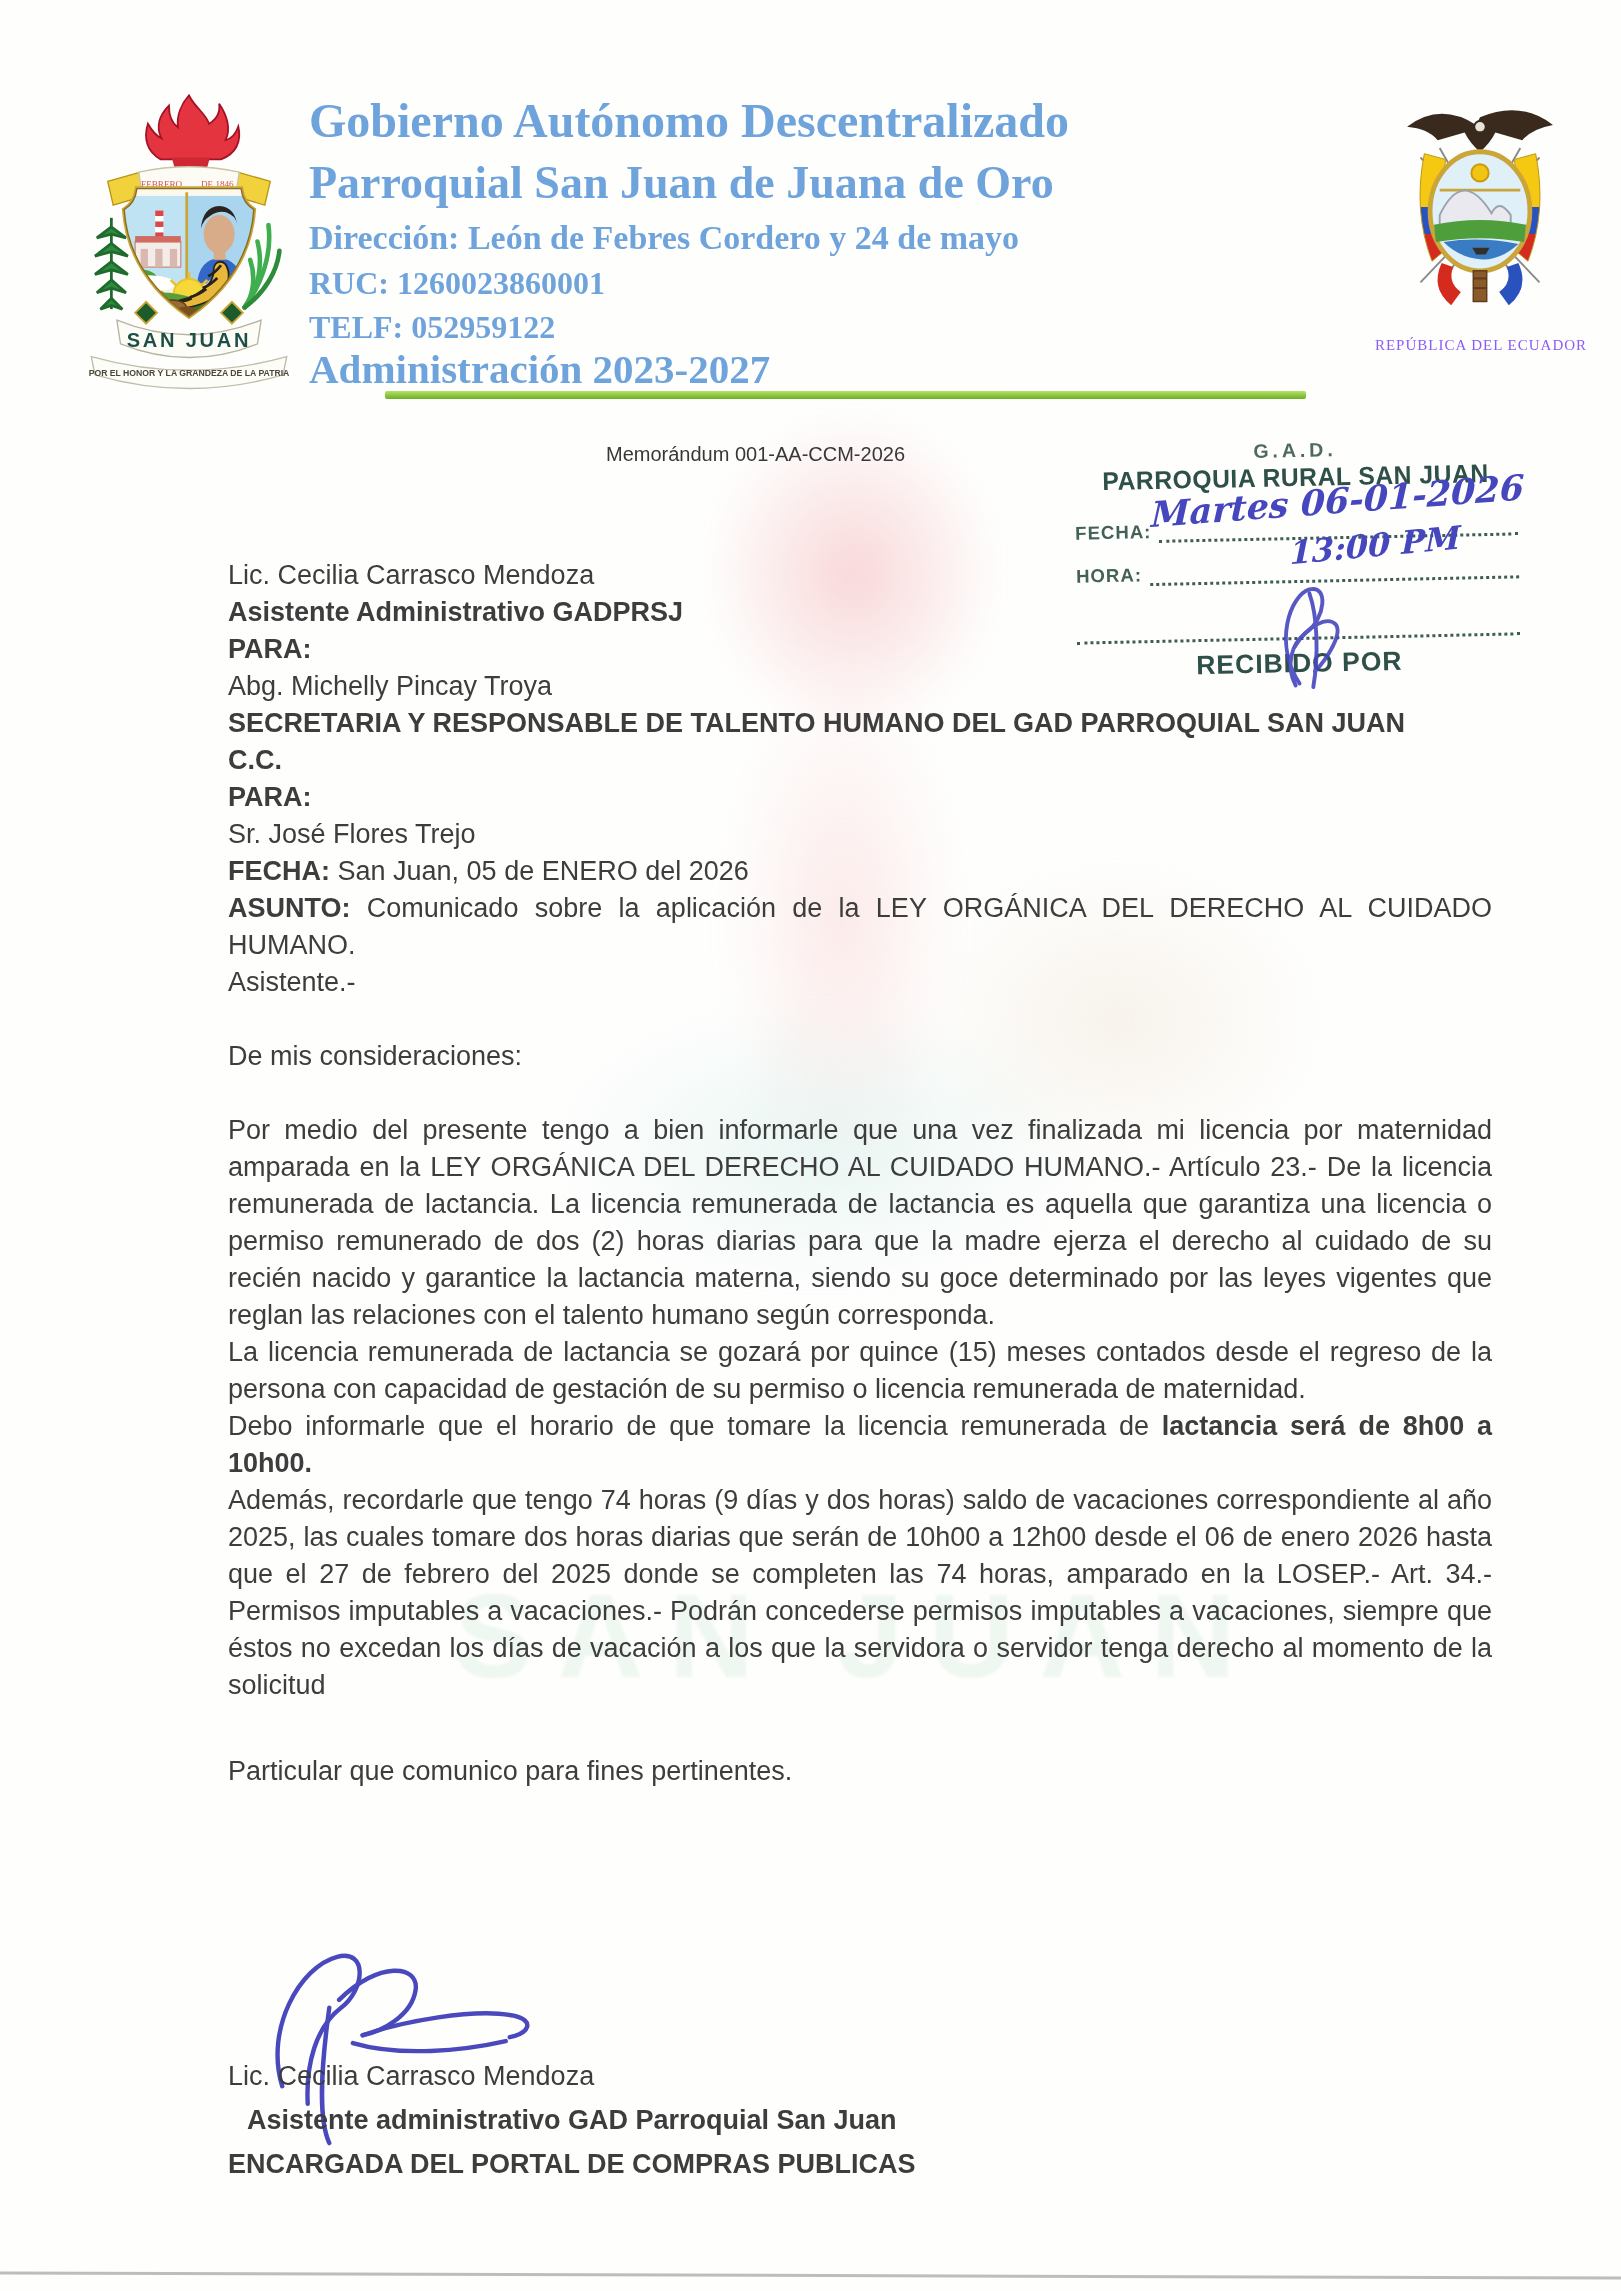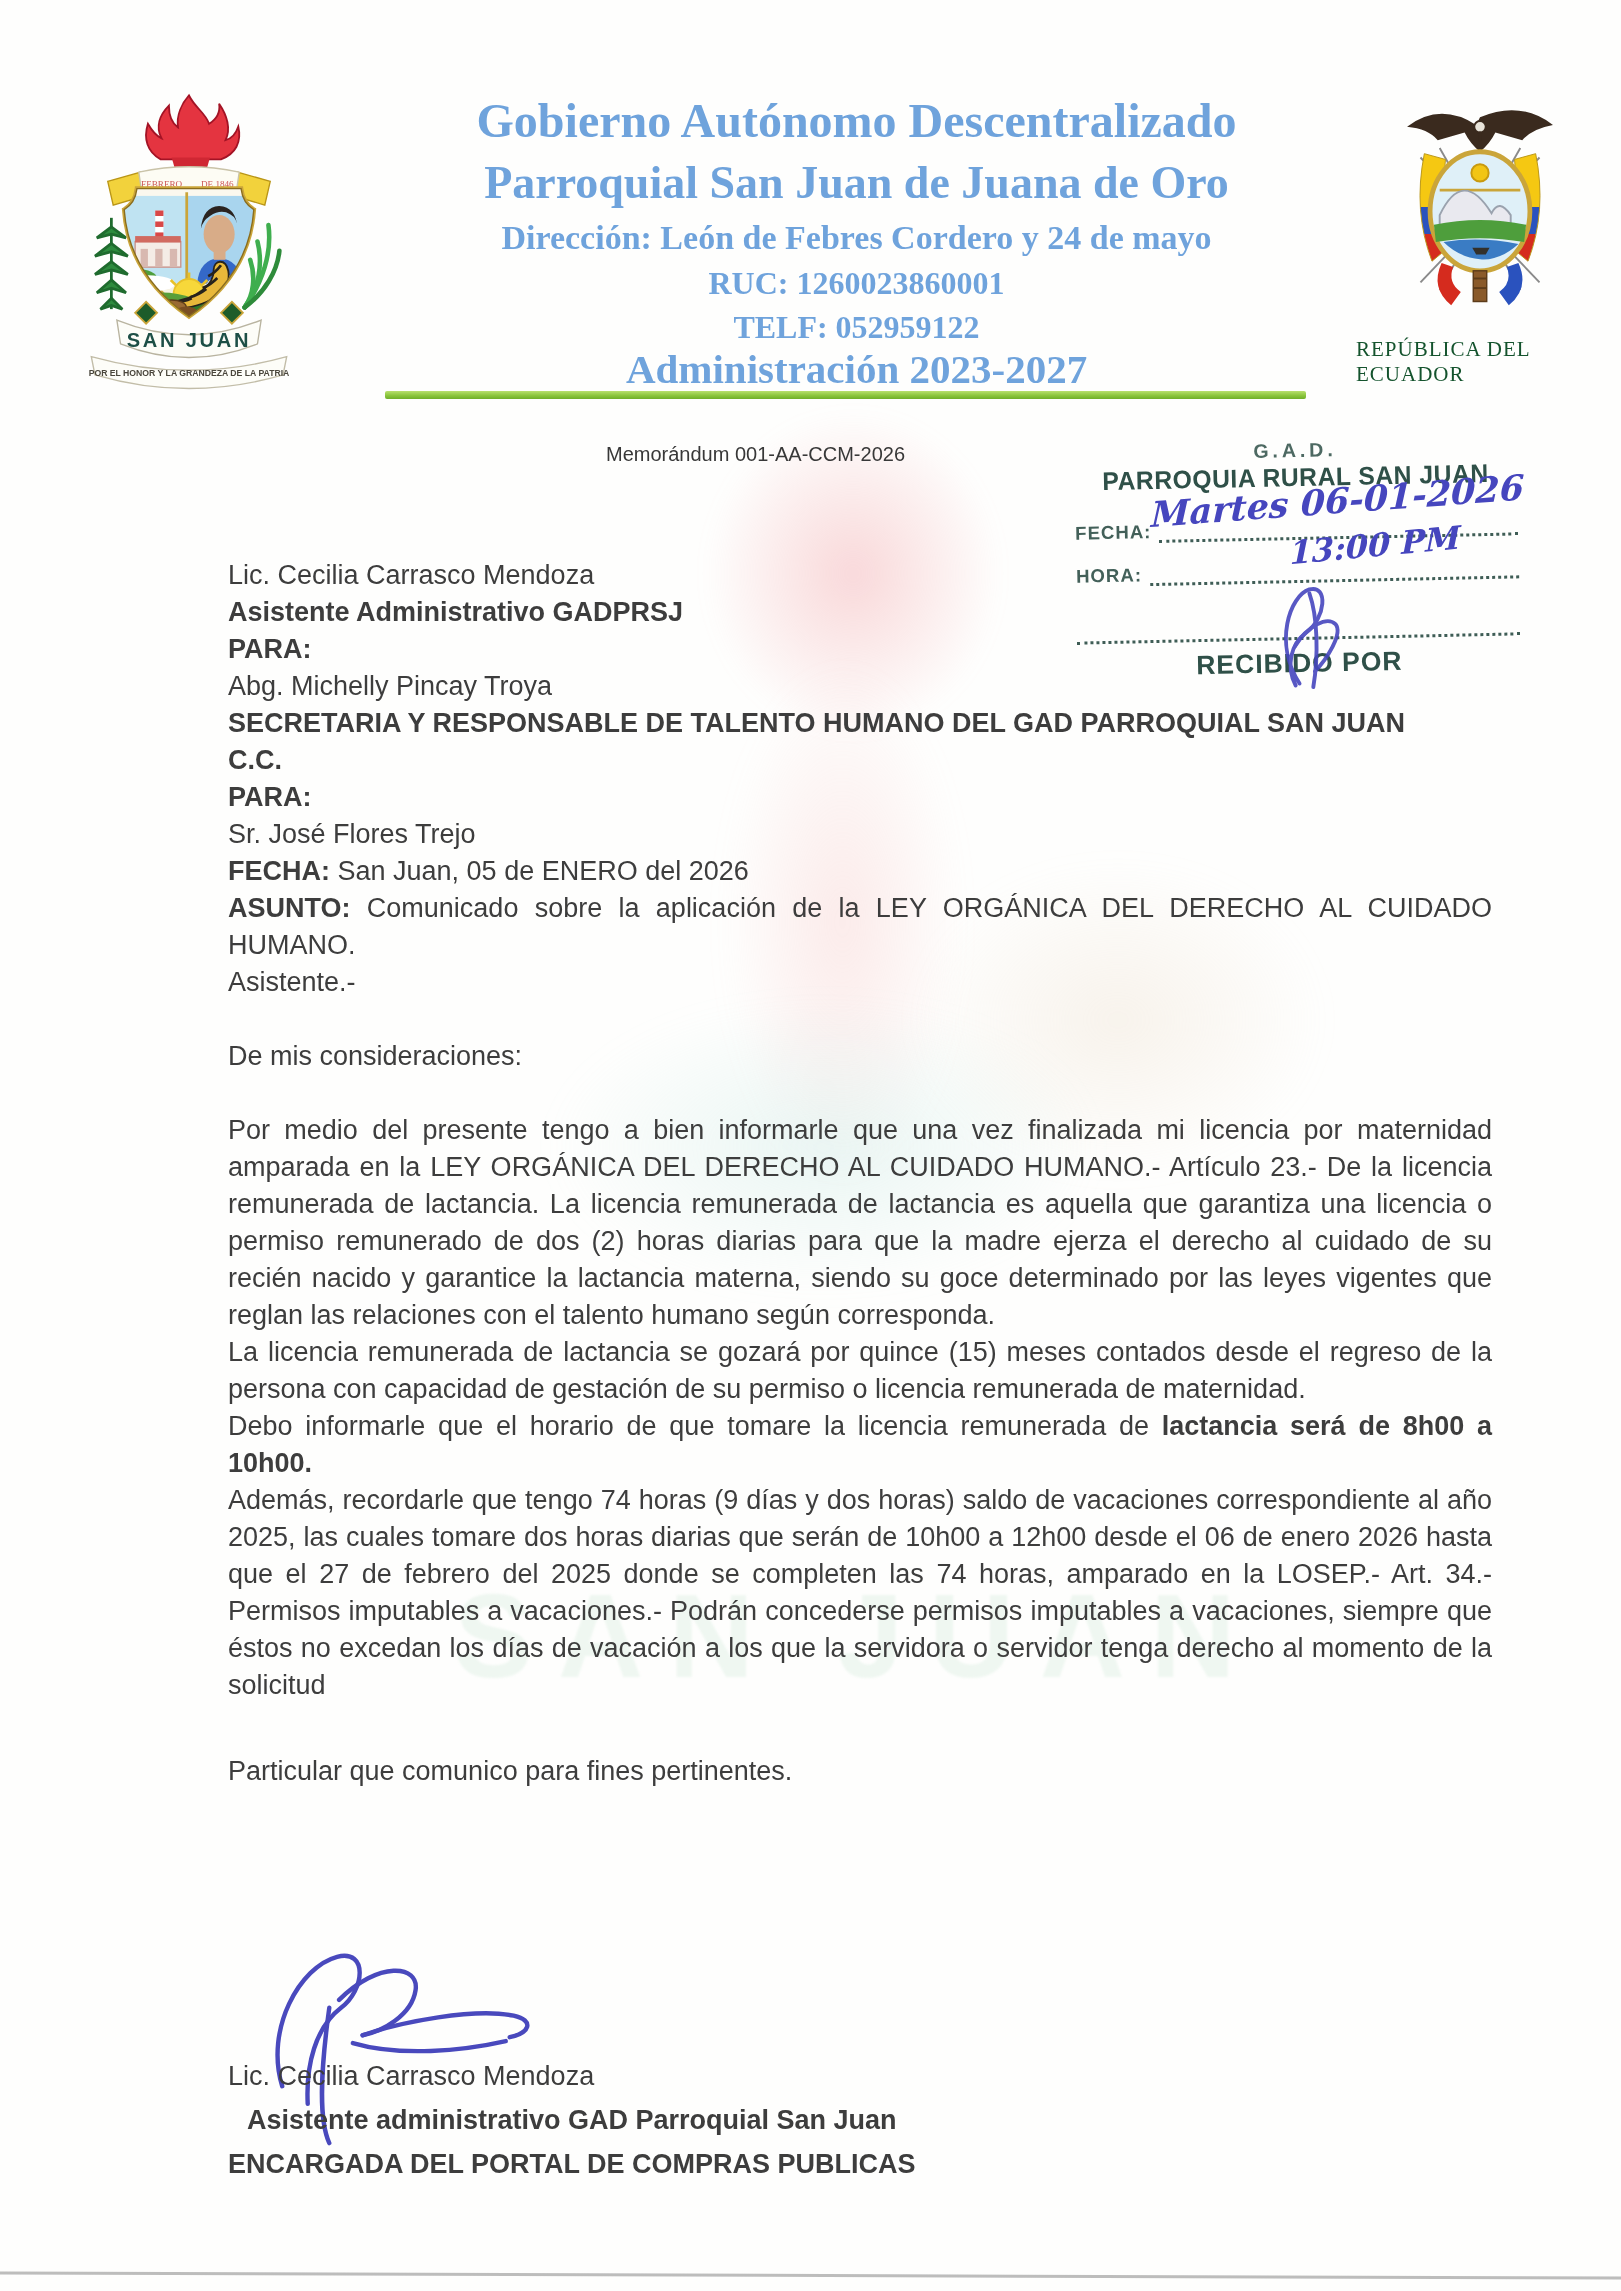--- a/index.html
+++ b/index.html
@@ -27,34 +27,34 @@
   .wm-stem{left:725px;top:667px;width:235px;height:510px;border-radius:45%;
     background:radial-gradient(closest-side,rgba(246,190,190,.30),rgba(246,190,190,0));filter:blur(13.7px);}
   .wm-face{left:912px;top:863px;width:412px;height:314px;border-radius:50%;
     background:radial-gradient(closest-side,rgba(232,214,192,.28),rgba(232,214,192,0));filter:blur(13.7px);}
   .wm-aqua{left:549px;top:1000px;width:549px;height:294px;border-radius:50%;
     background:radial-gradient(closest-side,rgba(188,228,222,.30),rgba(188,228,222,0));filter:blur(13.7px);}
   .wm-text{left:392px;top:1568px;width:931px;text-align:center;
     font-family:"Liberation Sans",sans-serif;font-weight:bold;font-size:118px;letter-spacing:25.5px;
     color:rgba(150,205,170,.14);filter:blur(1px);}
   
-  .hdr-text{position:absolute;left:337px;top:90px;width:1039px;text-align:center;
+  .hdr-text{position:absolute;left:309px;top:90px;width:1039px;
     font-family:"Liberation Serif", serif;font-weight:bold;color:var(--header-blue);}
   .hdr-l1{font-size:48px;line-height:61px;}
   .hdr-l2{font-size:46px;line-height:63px;}
   .hdr-l3{font-size:34px;line-height:47px;}
   .hdr-l4{font-size:32px;line-height:44px;}
   .hdr-l5{font-size:32px;line-height:44px;}
   .hdr-l6{font-size:41px;line-height:41px;}
   .green-rule{position:absolute;left:385px;top:391px;width:921px;height:7.8px;
     background:linear-gradient(to bottom,#b8e06e,var(--line-green) 55%,#6faf2a);border-radius:2px;}
   .crest-left{position:absolute;left:84px;top:90px;width:210px;height:auto;}
   .crest-right{position:absolute;left:1384px;top:98px;width:192px;height:auto;}
-  .ec-caption{position:absolute;left:1356px;top:337px;width:250px;text-align:left;
-    font-family:"Liberation Serif",serif;font-size:21px;color:#14532d;letter-spacing:1px;}
+  .ec-caption{position:absolute;left:1356px;top:337px;width:250px;text-align:center;
+    font-family:"Liberation Serif",serif;font-size:15px;color:#8b5cf6;letter-spacing:1px;}
   
   .memo-no{position:absolute;left:606px;top:443px;font-size:20px;color:#383838;}
   
   .stamp{position:absolute;left:1076px;top:439px;width:443px;height:265px;
     color:var(--stamp-teal);transform:rotate(-1.2deg);}
   .stamp .org1{text-align:center;font-weight:bold;font-size:19.6px;letter-spacing:3.9px;opacity:.85;}
   .stamp .org2{text-align:center;font-weight:bold;font-size:25.5px;letter-spacing:0.5px;margin-top:1px;
     transform:scaleX(.97);white-space:nowrap;}
   .stamp-row{position:relative;display:flex;align-items:flex-end;margin-top:25.5px;}
   .stamp-row .lbl{font-weight:bold;font-size:18.6px;letter-spacing:1px;opacity:.9;}

